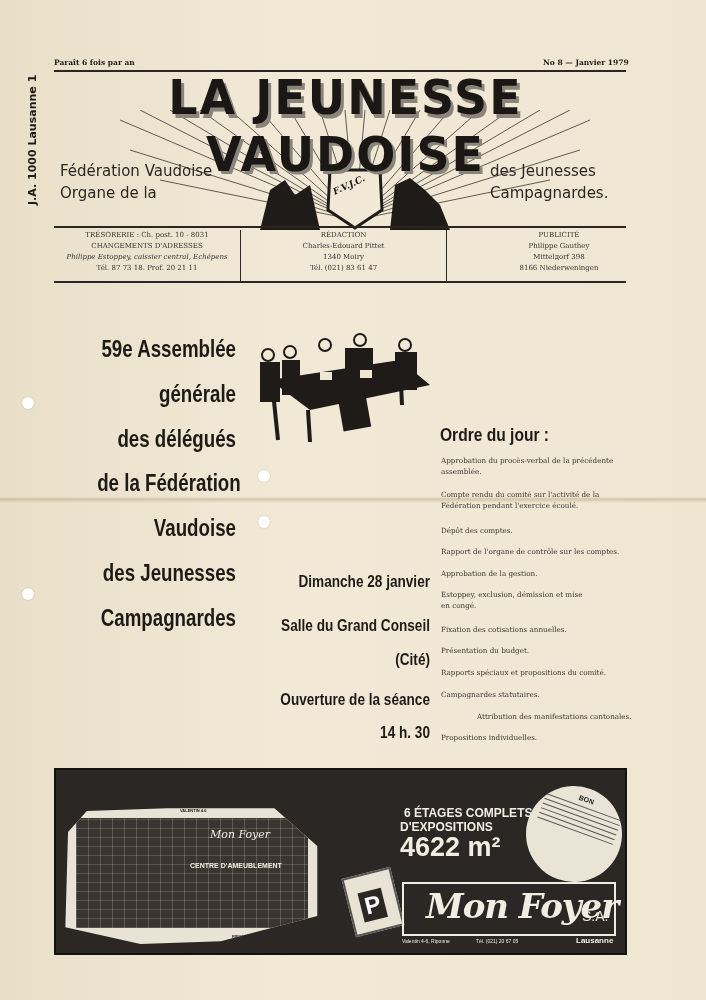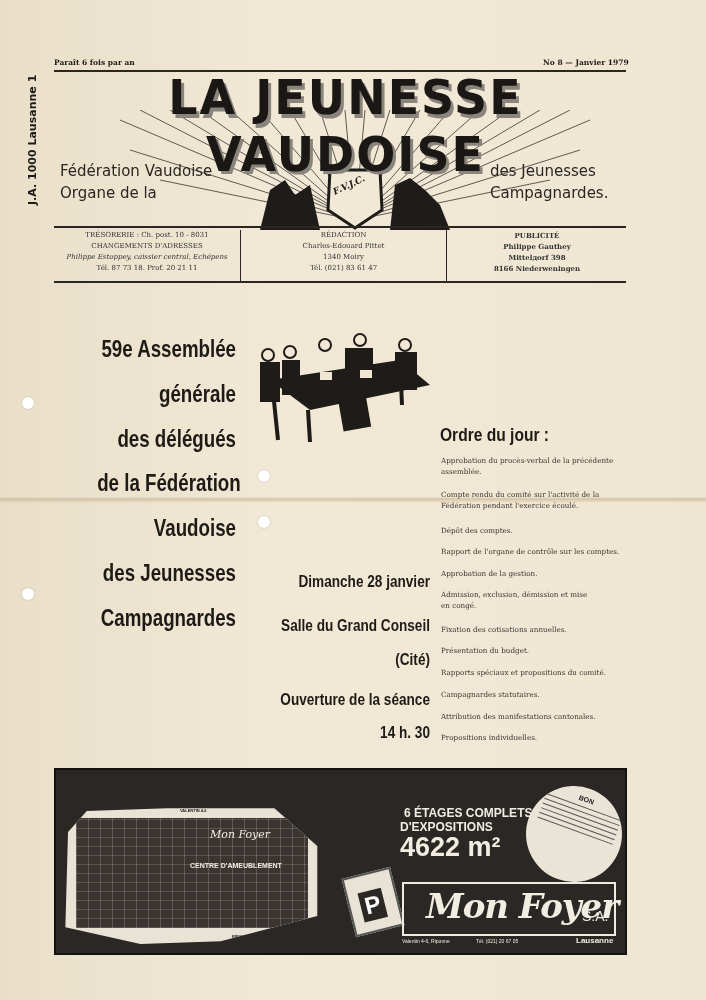--- a/index.html
+++ b/index.html
@@ -147,21 +147,21 @@
   <div>Tél. 87 73 18. Prof. 20 21 11</div>
 </div>
 <div class="abs vdiv" style="left:240px;"></div>
 <div class="abs info-box" style="left:241px;width:205px;">
   <div>RÉDACTION</div>
   <div>Charles-Edouard Pittet</div>
   <div>1340 Moiry</div>
   <div>Tél. (021) 83 61 47</div>
 </div>
 <div class="abs vdiv" style="left:446px;"></div>
-<div class="abs info-box" style="left:447px;width:180px;font-weight:bold;">
+<div class="abs info-box" style="left:469px;width:180px;">
   <div>PUBLICITÉ</div>
   <div>Philippe Gauthey</div>
   <div>Mittelдorf 398</div>
   <div>8166 Niederweningen</div>
 </div>
 <div class="abs rule" style="left:54px;top:281px;width:572px;height:1.5px;"></div>
 
 <div class="abs heading-line" style="top:335px;">59e Assemblée</div>
 <div class="abs heading-line" style="top:380px;">générale</div>
 <div class="abs heading-line" style="top:425px;">des délégués</div>
@@ -186,26 +186,26 @@
   <rect x="70" y="42" width="12" height="8" fill="#efe7d3"></rect>
   <rect x="110" y="40" width="12" height="8" fill="#efe7d3"></rect>
 </svg>
 
 <div class="abs ordre-title">Ordre du jour :</div>
 <div class="abs agenda" style="top:455px;">Approbation du procès-verbal de la précédente assemblée.</div>
 <div class="abs agenda" style="top:489px;">Compte rendu du comité sur l'activité de la Fédération pendant l'exercice écoulé.</div>
 <div class="abs agenda" style="top:525px;">Dépôt des comptes.</div>
 <div class="abs agenda" style="top:546px;">Rapport de l'organe de contrôle sur les comptes.</div>
 <div class="abs agenda" style="top:568px;">Approbation de la gestion.</div>
-<div class="abs agenda" style="top:589px;width:150px;">Admission, exclusion, démission et mise en congé.</div>
+<div class="abs agenda" style="top:589px;width:150px;">Estoppey, exclusion, démission et mise en congé.</div>
 <div class="abs agenda" style="top:624px;">Fixation des cotisations annuelles.</div>
 <div class="abs agenda" style="top:645px;">Présentation du budget.</div>
 <div class="abs agenda" style="top:667px;">Rapports spéciaux et propositions du comité.</div>
 <div class="abs agenda" style="top:689px;">Campagnardes statutaires.</div>
-<div class="abs agenda" style="top:711px;">Attribution des manifestations cantonales.</div>
+<div class="abs agenda" style="top:711px;margin-left:36px;">Attribution des manifestations cantonales.</div>
 <div class="abs agenda" style="top:732px;">Propositions individuelles.</div>
 
 <div class="abs event-line" style="top:572px;">Dimanche 28 janvier</div>
 <div class="abs event-line" style="top:616px;">Salle du Grand Conseil</div>
 <div class="abs event-line" style="top:650px;">(Cité)</div>
 <div class="abs event-line" style="top:690px;">Ouverture de la séance</div>
 <div class="abs event-line" style="top:723px;">14 h. 30</div>
 
 <div class="abs hole" style="left:22px;top:397px;"></div>
 <div class="abs hole" style="left:258px;top:470px;"></div>

